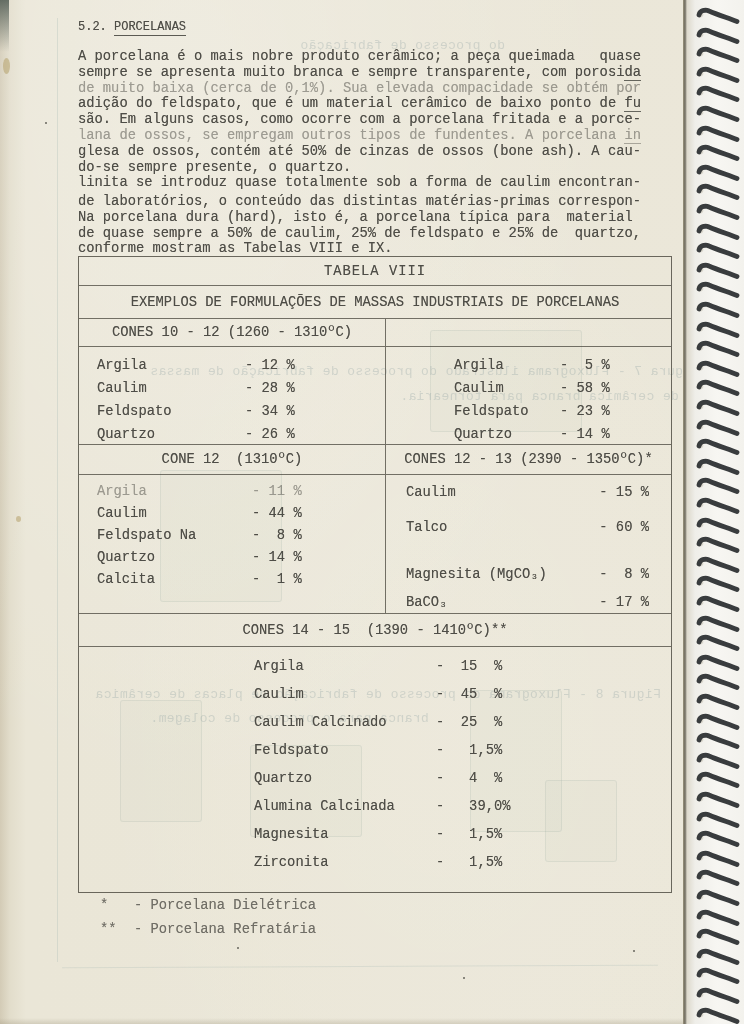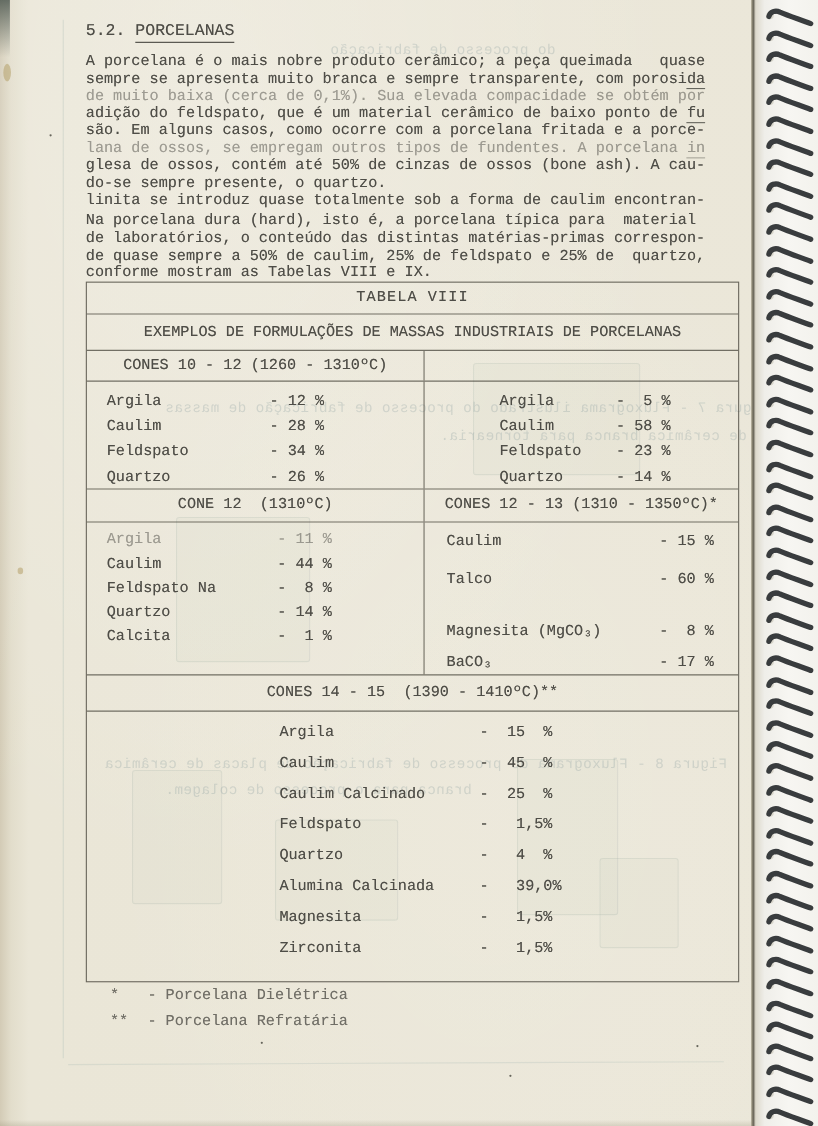--- a/index.html
+++ b/index.html
@@ -26,21 +26,21 @@
     border-radius:3px;background:rgba(150,168,160,.05);}
   .ghost-vline{position:absolute;left:57px;top:18px;width:1px;height:944px;
     background:rgba(158,180,176,.28);}
   .ghost-hline{position:absolute;left:62px;top:966px;width:596px;height:1px;
     background:rgba(158,180,176,.24);transform:rotate(-.25deg);}
   .speck{position:absolute;border-radius:50%;background:#67665c;}
   .stain{position:absolute;border-radius:50%;background:#b5a06a;opacity:.55;}
 
   
   .content{position:absolute;inset:0;z-index:2;text-shadow:0 0 .6px rgba(72,70,62,.55);}
-  .heading{position:absolute;left:78px;top:20px;font-size:15px;white-space:pre;}
+  .heading{position:absolute;left:78px;top:20px;font-size:12px;white-space:pre;}
   .heading .title-underline{border-bottom:1.5px solid rgba(78,77,71,.92);padding-bottom:1px;}
   .para{position:absolute;left:78px;width:600px;font-size:13.8px;}
   .para .line{white-space:pre;line-height:15.8px;height:15.8px;}
   .para-1{top:49px;}
   .para-2{top:194px;}
   .fade{opacity:.5;}
   .u2{border-bottom:1.2px solid rgba(78,77,71,.85);}
 
   
   .ptable{position:absolute;left:78px;top:256px;width:594px;height:637px;
@@ -127,22 +127,22 @@
         <div class="line">sempre se apresenta muito branca e sempre transparente, com porosi<span class="u2">da</span></div>
         <div class="line fade">de muito baixa (cerca de 0,1%). Sua elevada compacidade se obtém por</div>
         <div class="line">adição do feldspato, que é um material cerâmico de baixo ponto de <span class="u2">fu</span></div>
         <div class="line">são. Em alguns casos, como ocorre com a porcelana fritada e a porce-</div>
         <div class="line fade">lana de ossos, se empregam outros tipos de fundentes. A porcelana <span class="u2">in</span></div>
         <div class="line">glesa de ossos, contém até 50% de cinzas de ossos (bone ash). A cau-</div>
         <div class="line">do-se sempre presente, o quartzo.</div>
         <div class="line">linita se introduz quase totalmente sob a forma de caulim encontran-</div>
       </div>
     <div class="para para-2" id="para-1">
+        <div class="line">de laboratórios, o conteúdo das distintas matérias-primas correspon-</div>
         <div class="line">Na porcelana dura (hard), isto é, a porcelana típica para  material</div>
-        <div class="line">de laboratórios, o conteúdo das distintas matérias-primas correspon-</div>
         <div class="line">de quase sempre a 50% de caulim, 25% de feldspato e 25% de  quartzo,</div>
         <div class="line">conforme mostram as Tabelas VIII e IX.</div>
       </div>
 
     <div class="ptable">
       <div class="t-title trule">TABELA VIII</div>
       <div class="t-sub trule">EXEMPLOS DE FORMULAÇÕES DE MASSAS INDUSTRIAIS DE PORCELANAS</div>
       <div id="table-sections" style="display: flex; flex-direction: column; flex: 1 1 0%;">
           <div class="hdr2 trule sA hdr-a">
             <div class="hcell cell-left">CONES 10 - 12 (1260 - 1310ºC)</div>
@@ -156,21 +156,21 @@
             </div>
             <div class="bcell cell-right">
               <div class="row"><span class="lbl">Argila</span><span class="val">-  5 %</span></div>
               <div class="row"><span class="lbl">Caulim</span><span class="val">- 58 %</span></div>
               <div class="row"><span class="lbl">Feldspato</span><span class="val">- 23 %</span></div>
               <div class="row"><span class="lbl">Quartzo</span><span class="val">- 14 %</span></div>
             </div>
           </div>
           <div class="hdr2 trule sB hdr-b">
             <div class="hcell cell-left">CONE 12  (1310ºC)</div>
-            <div class="hcell cell-right">CONES 12 - 13 (1310 - 1350ºC)*</div>
+            <div class="hcell cell-right">CONES 12 - 13 (2390 - 1350ºC)*</div>
           </div>
           <div class="body2 trule sB body-b">
             <div class="bcell cell-left">
               <div class="row fade"><span class="lbl">Argila</span><span class="val">- 11 %</span></div>
               <div class="row"><span class="lbl">Caulim</span><span class="val">- 44 %</span></div>
               <div class="row"><span class="lbl">Feldspato Na</span><span class="val">-  8 %</span></div>
               <div class="row"><span class="lbl">Quartzo</span><span class="val">- 14 %</span></div>
               <div class="row"><span class="lbl">Calcita</span><span class="val">-  1 %</span></div>
             </div>
             <div class="bcell cell-right">

